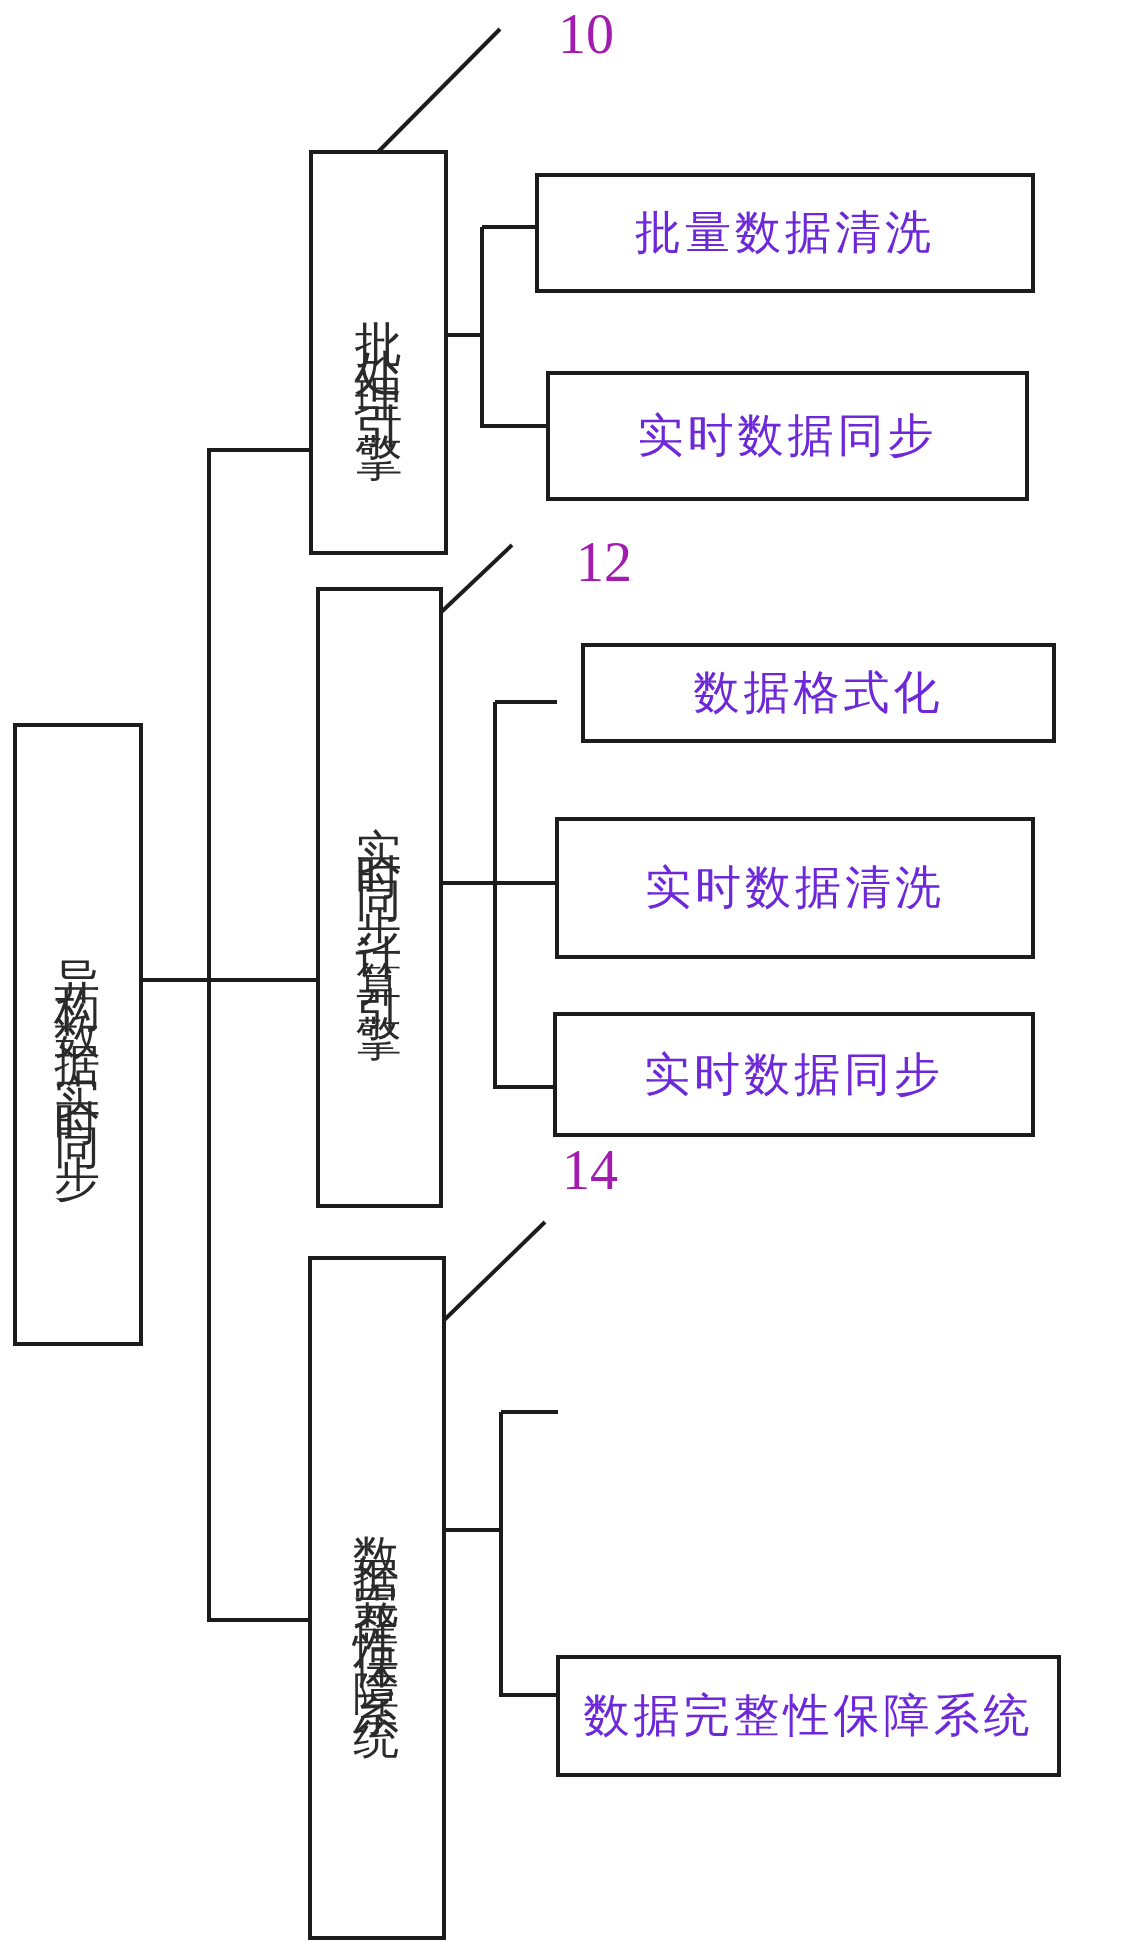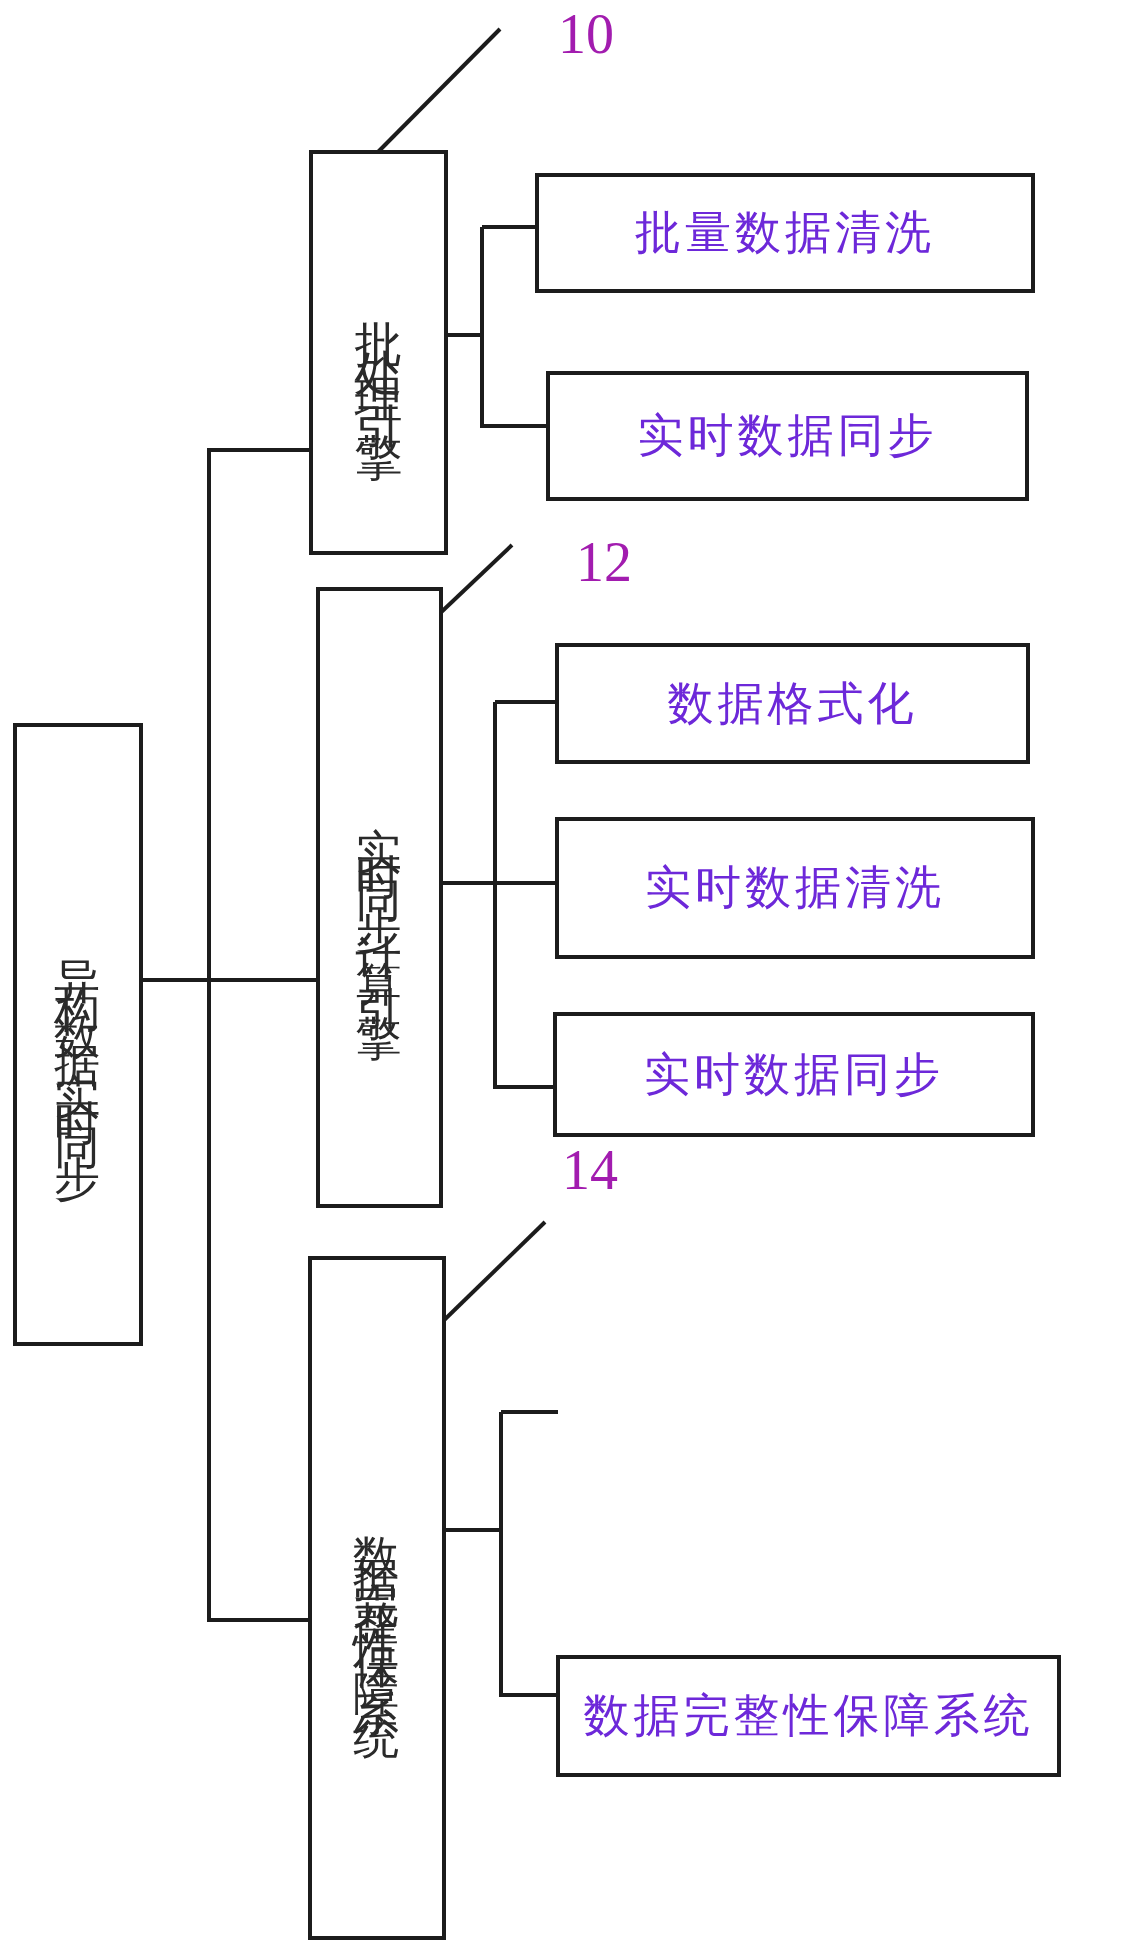--- a/index.html
+++ b/index.html
@@ -70,21 +70,21 @@
   <div class="node" style="left:535px;top:173px;width:500px;height:120px;">
     <div class="h-label">批量数据清洗</div>
   </div>
   <div class="node" style="left:546px;top:371px;width:483px;height:130px;">
     <div class="h-label">实时数据同步</div>
   </div>
 
   <div class="node" style="left:316px;top:587px;width:127px;height:621px;">
     <div class="v-label" style="letter-spacing:27px;">实时同步计算引擎</div>
   </div>
-  <div class="node" style="left:555px;top:643px;width:475px;height:121px;">
+  <div class="node" style="left:581px;top:643px;width:475px;height:100px;">
     <div class="h-label">数据格式化</div>
   </div>
   <div class="node" style="left:555px;top:817px;width:480px;height:142px;">
     <div class="h-label">实时数据清洗</div>
   </div>
   <div class="node" style="left:553px;top:1012px;width:482px;height:125px;">
     <div class="h-label">实时数据同步</div>
   </div>
 
   <div class="node" style="left:308px;top:1256px;width:138px;height:684px;">

